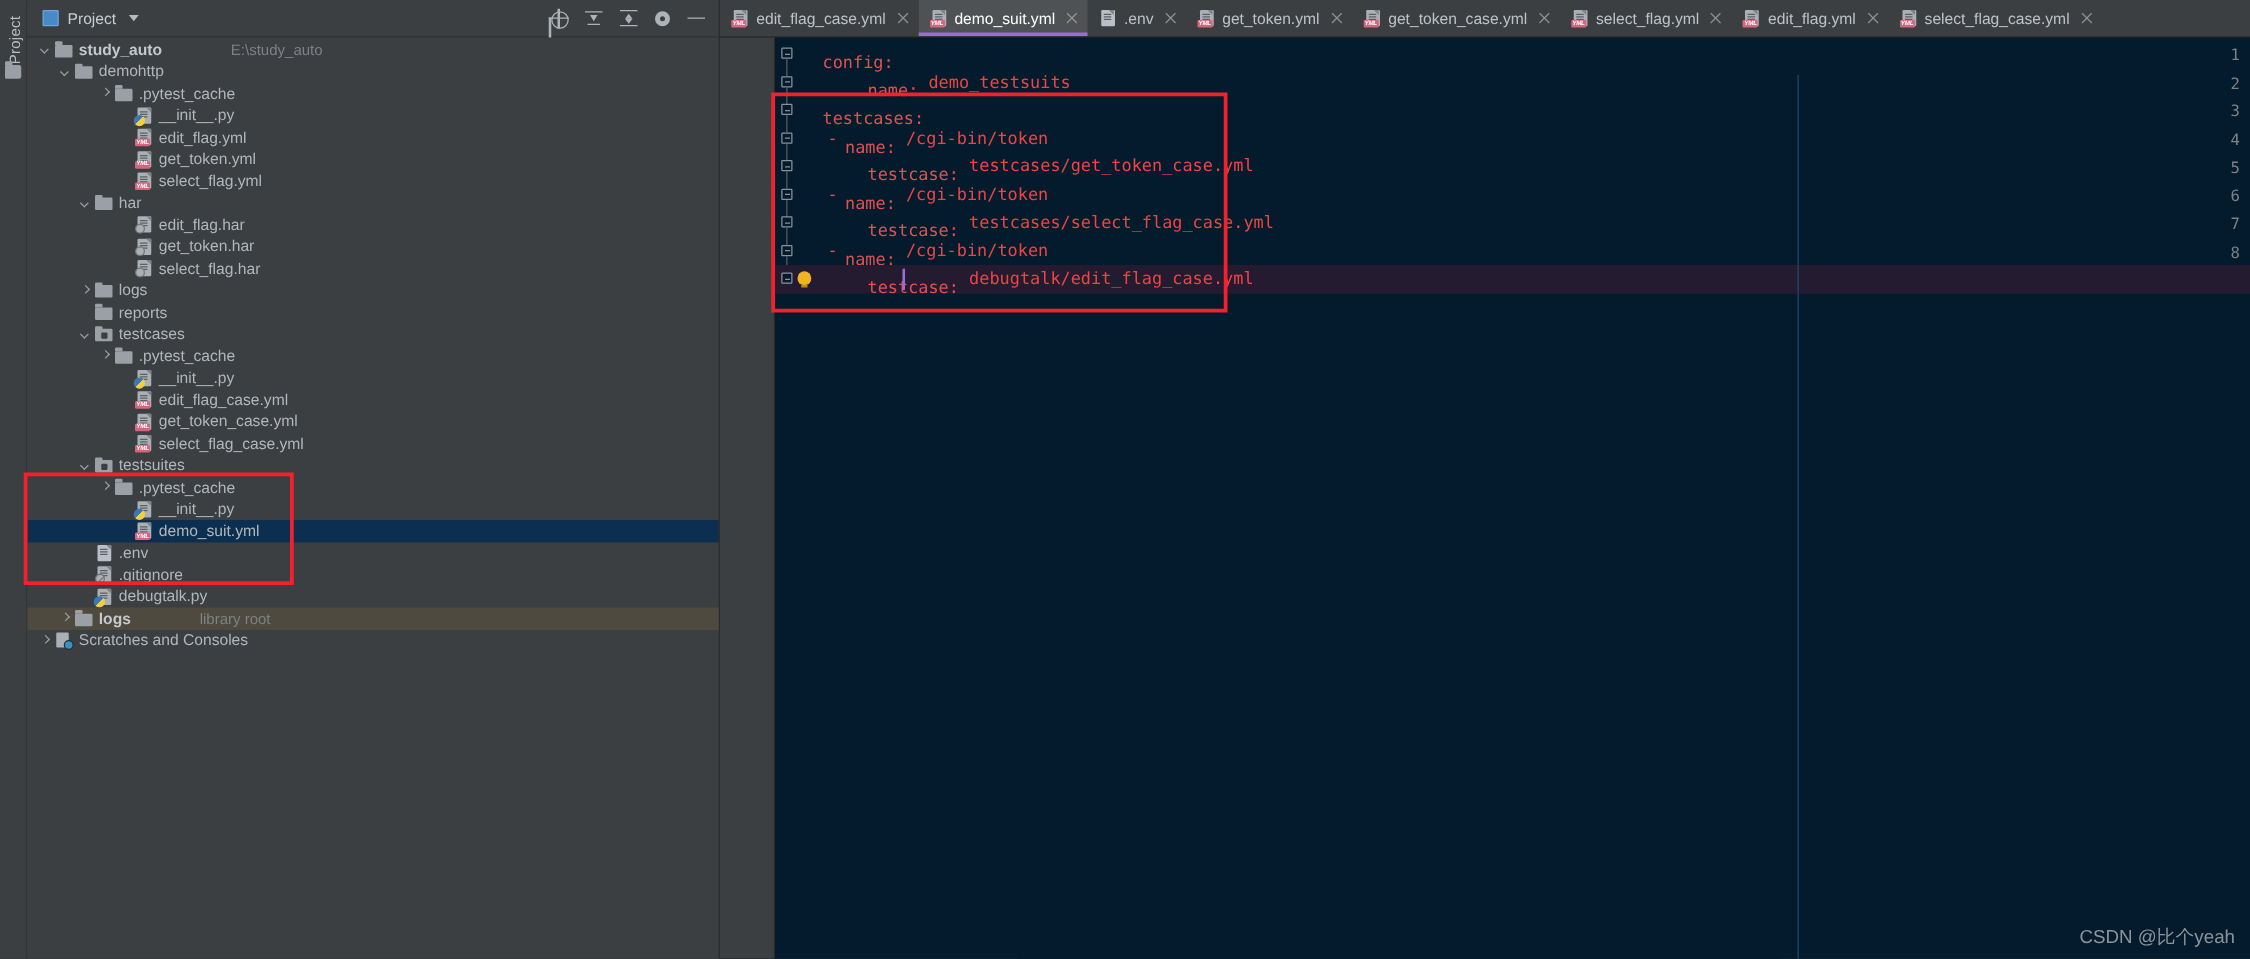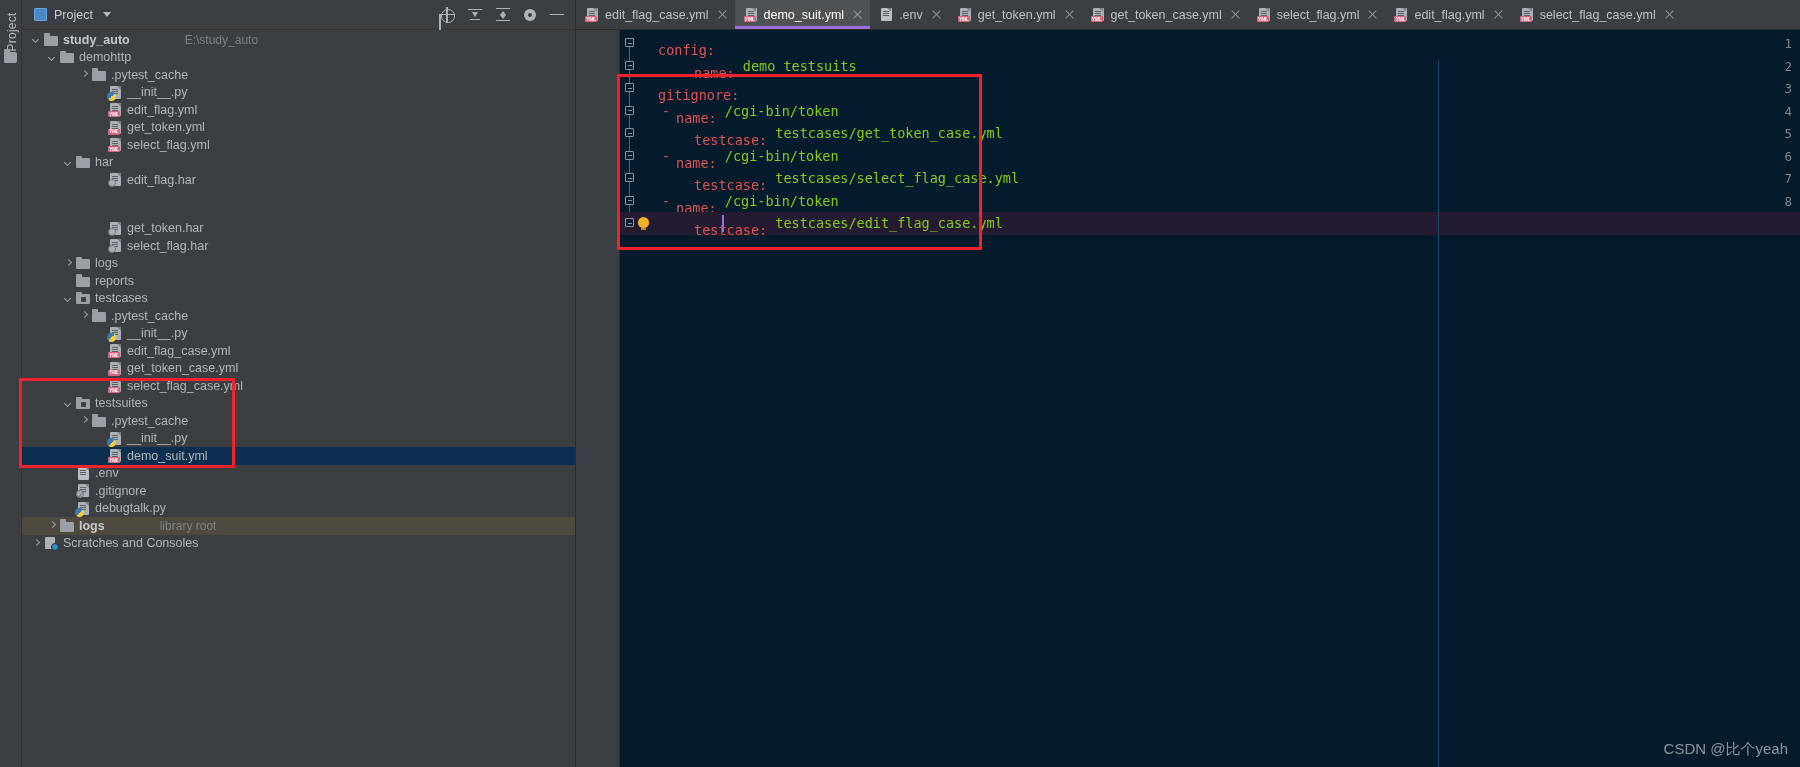--- a/index.html
+++ b/index.html
@@ -226,21 +226,21 @@
   .lnum {
     position: absolute; right: 8px; width: 40px; text-align: right;
     color: #7d8287; font-size: 12.5px; font-family: "DejaVu Sans Mono", monospace;
   }
   .codeline {
     position: absolute; left: 44px; right: 0; height: 22.5px; display: flex; align-items: center;
     white-space: pre;
   }
   .codeline.cur { background: #241b30; }
   .kw   { color: #e05252; margin-top: 14px; }
-  .val  { color: #84cc16; }
+  .val  { color: #ef4444; }
   .dash { color: #e05252; }
   .foldmark {
     position: absolute; width: 9px; height: 9px; border: 1px solid #8b9199; border-radius: 1px;
     background: #041b2d;
   }
   .foldmark:after {
     content: ""; position: absolute; left: 1.5px; top: 3.5px; width: 4px; height: 1px; background: #8b9199;
   }
   .foldline { position: absolute; width: 1px; background: #575f68; }
   .bulb {
@@ -370,21 +370,21 @@
         <div class="row" style="padding-left: 74px;">
           <span class="arrow"></span>
           <span class="ico file har">
             <i class="page"></i>
             <i class="fold"></i>
             <i class="lines"></i>
             <i class="badge-har"></i>
           </span>
           <span class="lbl">edit_flag.har</span>
         </div>
-        <div class="row" style="padding-left: 74px; margin-top: 31px;">
+        <div class="row" style="padding-left: 74px;">
           <span class="arrow"></span>
           <span class="ico file har">
             <i class="page"></i>
             <i class="fold"></i>
             <i class="lines"></i>
             <i class="badge-har"></i>
           </span>
           <span class="lbl">get_token.har</span>
         </div>
         <div class="row" style="padding-left: 74px;">
@@ -627,21 +627,21 @@
       <div id="code">
           <div class="lnum" style="top: 6px;">1</div>
           <div class="codeline" style="top: 2px;"><span style="display: inline-block; width: 38px;"></span><span class="kw">config:</span><span class="val"></span></div>
           <div class="foldmark" style="left: 49px; top: 8px;"></div>
           <div class="foldline" style="left: 53px; top: 17px; height: 14px;"></div>
           <div class="lnum" style="top: 28.5px;">2</div>
           <div class="codeline" style="top: 24.5px;"><span style="display: inline-block; width: 74px;"></span><span class="kw">name:</span><span class="val"> demo_testsuits</span></div>
           <div class="foldmark" style="left: 49px; top: 30.5px;"></div>
           <div class="foldline" style="left: 53px; top: 39.5px; height: 14px;"></div>
           <div class="lnum" style="top: 51px;">3</div>
-          <div class="codeline" style="top: 47px;"><span style="display: inline-block; width: 38px;"></span><span class="kw">gitignore:</span><span class="val"></span></div>
+          <div class="codeline" style="top: 47px;"><span style="display: inline-block; width: 38px;"></span><span class="kw">testcases:</span><span class="val"></span></div>
           <div class="foldmark" style="left: 49px; top: 53px;"></div>
           <div class="foldline" style="left: 53px; top: 62px; height: 14px;"></div>
           <div class="lnum" style="top: 73.5px;">4</div>
           <div class="codeline" style="top: 69.5px;"><span style="display: inline-block; width: 56px;"></span><span class="dash" style="position: absolute; left: 42px;">-</span><span class="kw">name:</span><span class="val"> /cgi-bin/token</span></div>
           <div class="foldmark" style="left: 49px; top: 75.5px;"></div>
           <div class="foldline" style="left: 53px; top: 84.5px; height: 14px;"></div>
           <div class="lnum" style="top: 96px;">5</div>
           <div class="codeline" style="top: 92px;"><span style="display: inline-block; width: 74px;"></span><span class="kw">testcase:</span><span class="val"> testcases/get_token_case.yml</span></div>
           <div class="foldmark" style="left: 49px; top: 98px;"></div>
           <div class="foldline" style="left: 53px; top: 107px; height: 14px;"></div>
@@ -651,21 +651,21 @@
           <div class="foldline" style="left: 53px; top: 129.5px; height: 14px;"></div>
           <div class="lnum" style="top: 141px;">7</div>
           <div class="codeline" style="top: 137px;"><span style="display: inline-block; width: 74px;"></span><span class="kw">testcase:</span><span class="val"> testcases/select_flag_case.yml</span></div>
           <div class="foldmark" style="left: 49px; top: 143px;"></div>
           <div class="foldline" style="left: 53px; top: 152px; height: 14px;"></div>
           <div class="lnum" style="top: 163.5px;">8</div>
           <div class="codeline" style="top: 159.5px;"><span style="display: inline-block; width: 56px;"></span><span class="dash" style="position: absolute; left: 42px;">-</span><span class="kw">name:</span><span class="val"> /cgi-bin/token</span></div>
           <div class="foldmark" style="left: 49px; top: 165.5px;"></div>
           <div class="foldline" style="left: 53px; top: 174.5px; height: 14px;"></div>
           <div class="lnum" style="top: 186px;">9</div>
-          <div class="codeline cur" style="top: 182px;"><span style="display: inline-block; width: 74px;"></span><span class="kw">testcase:</span><span class="val"> testcases/edit_flag_case.yml</span></div>
+          <div class="codeline cur" style="top: 182px;"><span style="display: inline-block; width: 74px;"></span><span class="kw">testcase:</span><span class="val"> debugtalk/edit_flag_case.yml</span></div>
           <div class="foldmark" style="left: 49px; top: 188px;"></div>
           <div class="bulb" style="left: 62px; top: 187px;"></div>
           <div class="caret" style="left: 146px; top: 185px; height: 17px;"></div>
         </div>
       <div class="vline" style="left:862px;"></div>
       <div class="watermark">CSDN @比个yeah</div>
     </div>
   </div>
 
   <div class="redbox" style="left:617px; top:74px; width:365px; height:176px;"></div>

